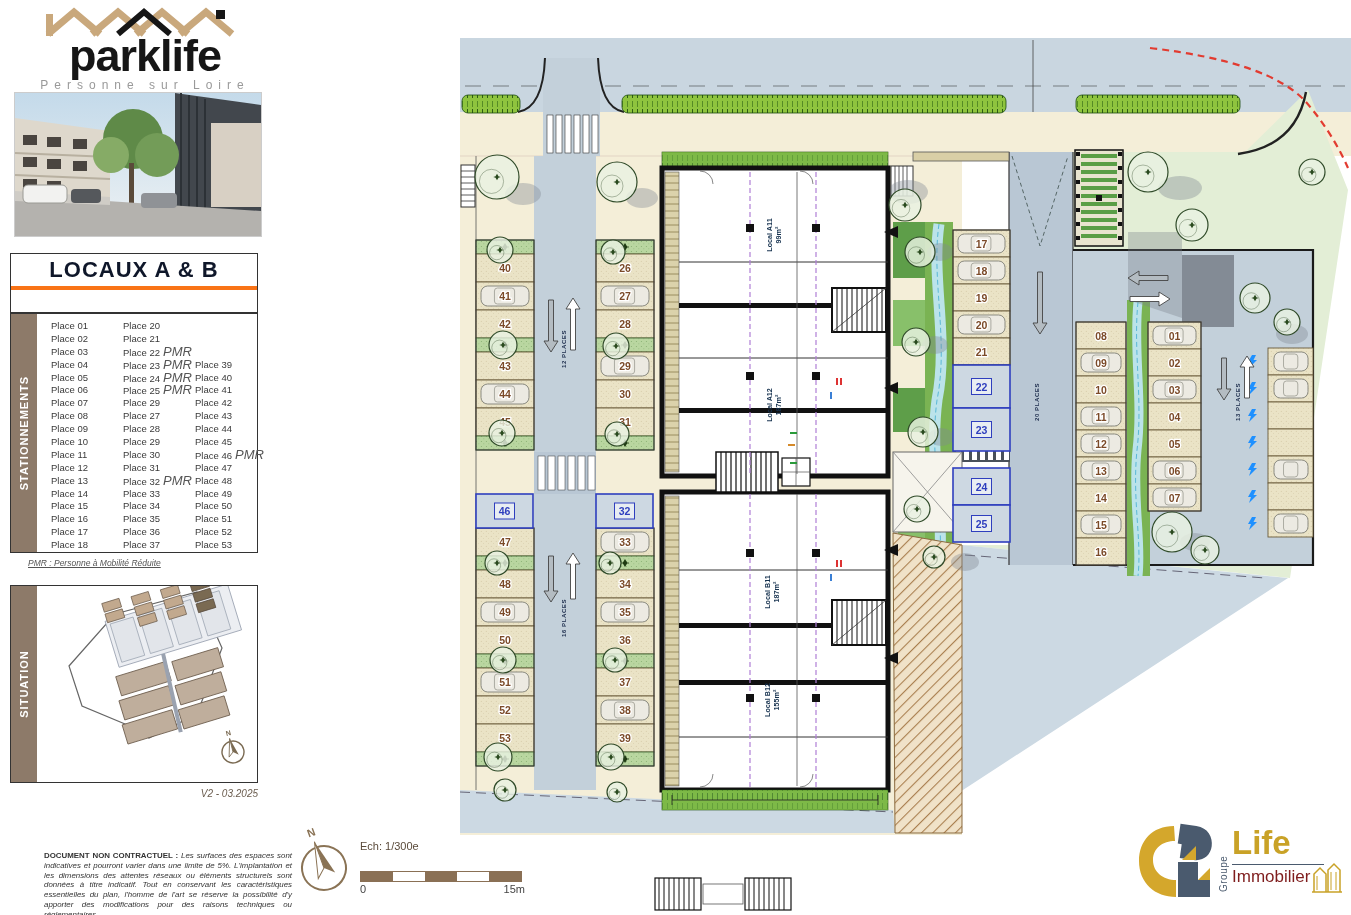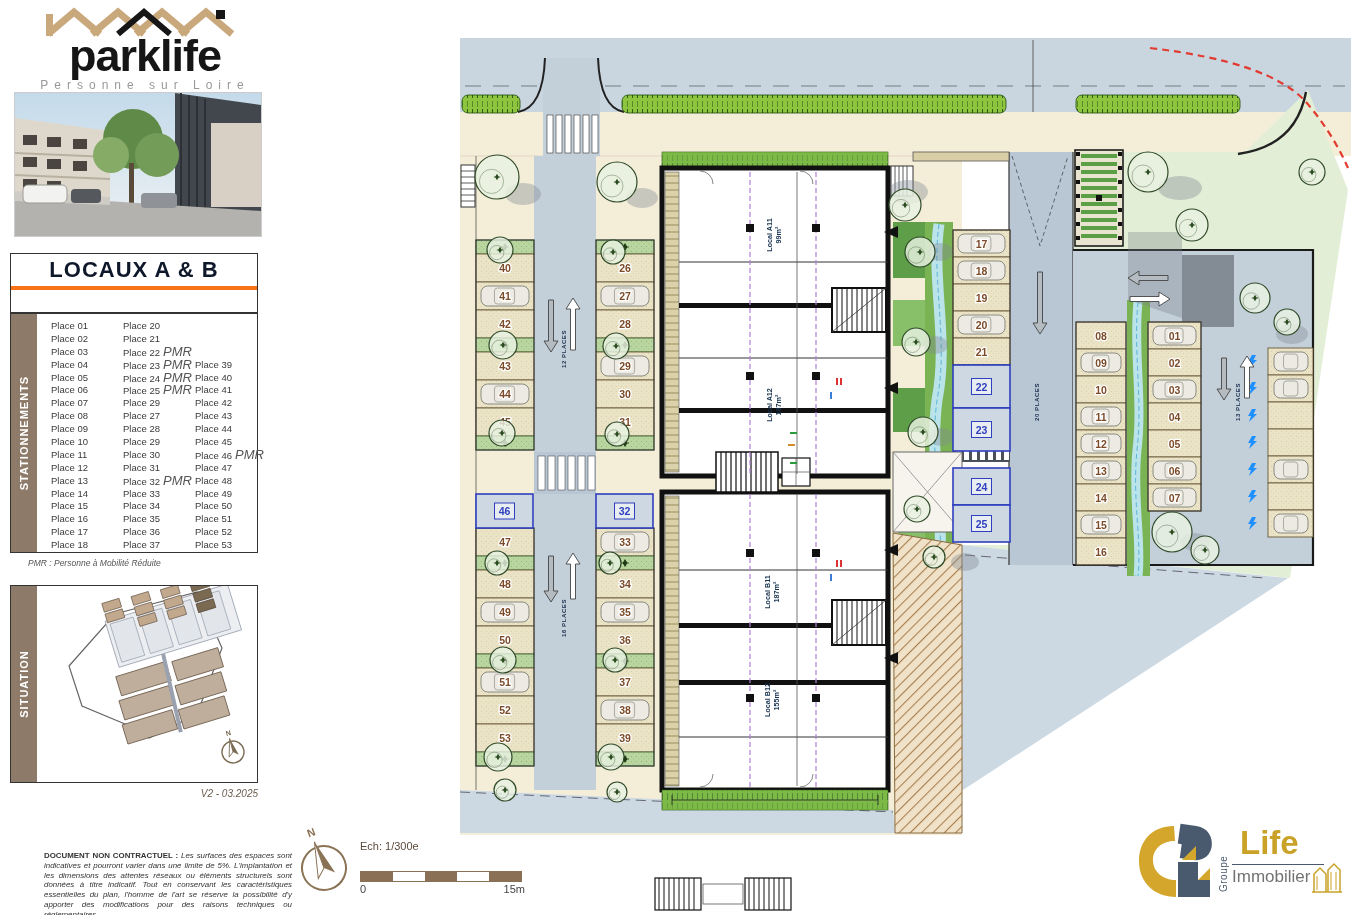--- a/index.html
+++ b/index.html
@@ -19,21 +19,21 @@
   .titlebox{top:253px;height:60px;}
   .title-main{height:32px;line-height:32px;text-align:center;font-size:22px;font-weight:bold;color:#0f172a;border-bottom:4px solid #f97316;letter-spacing:1px;}
   .title-sub{height:27px;line-height:27px;text-align:center;font-size:16px;font-weight:bold;color:#111;}
   .listbox{top:313px;height:240px;display:flex;}
   .sidebar{width:26px;background:#8d7a69;color:#fff;display:flex;align-items:center;justify-content:center;flex:none;}
   .sidebar span{transform:rotate(-90deg);white-space:nowrap;font-size:11px;font-weight:bold;letter-spacing:1px;}
   .cols{flex:1;display:flex;padding:7px 0 0 14px;align-items:flex-end;}
   .pcol{width:72px;font-size:9.5px;color:#3a3a3a;}
   .pcol div{height:12.9px;line-height:12.9px;white-space:nowrap;}
   .pmr-tag{font-style:italic;font-size:13px;color:#555;margin-left:3px;}
-  .pmr-note{left:28px;top:558px;font-size:8.5px;font-style:italic;color:#555;}
+  .pmr-note{left:28px;top:558px;font-size:8.5px;font-style:italic;color:#555;text-decoration:underline;}
 
   
   .situbox{top:585px;height:198px;display:flex;}
   .situ-map{flex:1;position:relative;}
   .version{left:150px;top:788px;width:108px;text-align:right;font-size:10px;font-style:italic;color:#6b5d4f;}
 
   
   .disclaimer{left:12px;top:851px;width:248px;font-size:7.9px;line-height:9.8px;color:#333;text-align:justify;margin-left:32px;}
   .disclaimer .dh{font-weight:bold;font-style:normal;}
   .disclaimer .db{font-style:italic;}
@@ -44,23 +44,23 @@
   .scalebar{left:360px;top:840px;width:170px;}
   .scale-label{font-size:11px;color:#5a4a3a;margin-bottom:19px;}
   .scale-strip{display:flex;height:9px;border:1px solid #8a7055;width:160px;}
   .scale-strip i{flex:1;}
   .scale-nums{display:flex;justify-content:space-between;width:165px;font-size:11px;color:#444;margin-top:1px;}
 
   
   .lifelogo{left:1136px;top:820px;width:212px;height:88px;}
   .ll-icon{position:absolute;left:0;top:2px;}
   .ll-group{position:absolute;left:82px;top:16px;transform:rotate(-90deg);transform-origin:left top;font-size:10px;color:#4a5a6e;letter-spacing:.5px;top:72px;}
-  .ll-name{position:absolute;left:104px;top:6px;font-size:33px;font-weight:bold;color:#c9a227;line-height:33px;}
+  .ll-name{position:absolute;left:96px;top:6px;font-size:33px;font-weight:bold;color:#c9a227;line-height:33px;}
   .ll-rule{position:absolute;left:96px;top:44px;width:92px;border-top:1px solid #4a5a6e;}
-  .ll-type{position:absolute;left:96px;top:47px;font-size:17px;color:#737373;}
+  .ll-type{position:absolute;left:96px;top:47px;font-size:17px;color:#7f1d1d;}
   .ll-bldg{position:absolute;left:176px;top:42px;}
 
   #plan-svg{position:absolute;left:460px;top:30px;width:891px;height:885px;}
 </style>
 </head>
 <body>
 
 <div class="page">
 
   <div class="abs brand">

